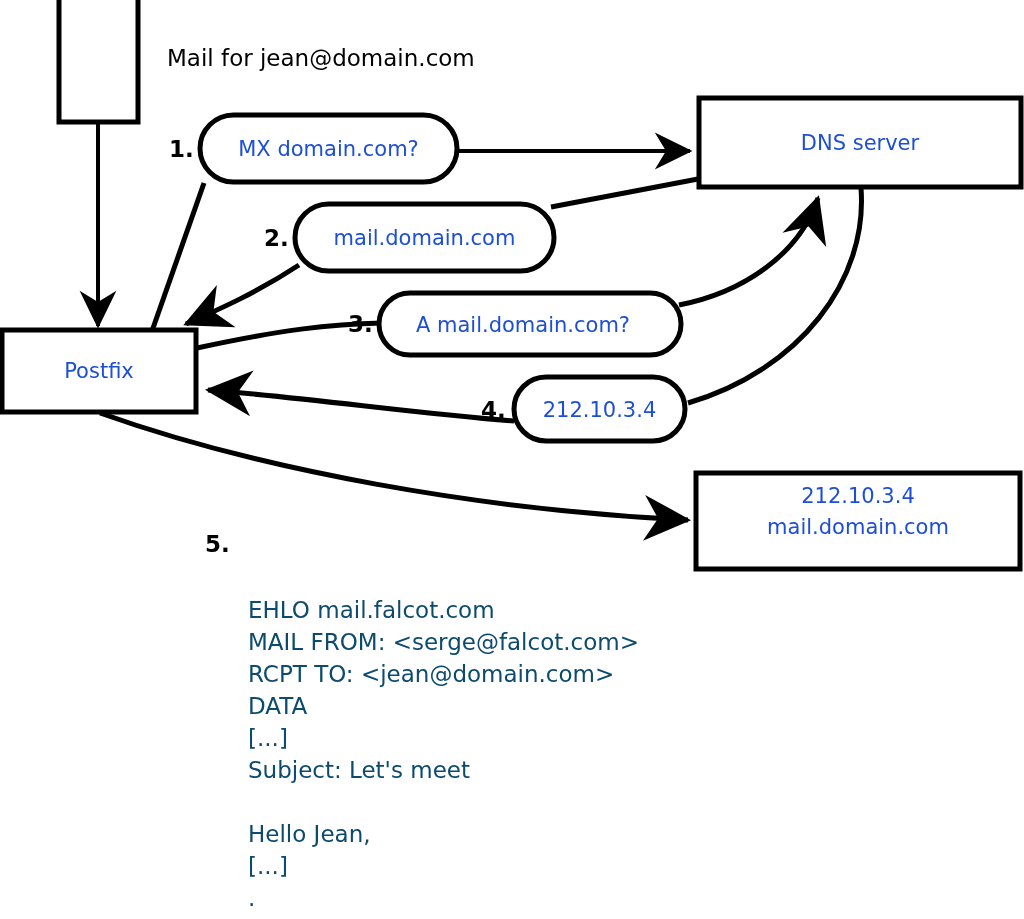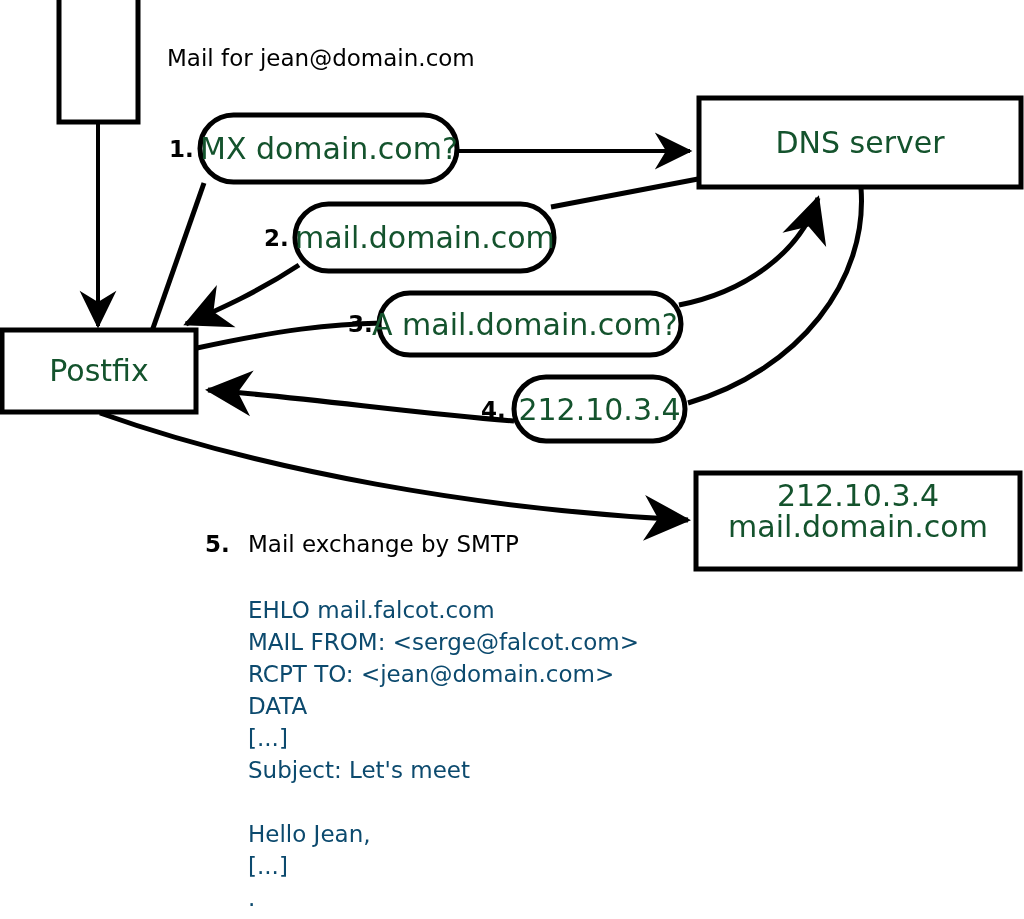--- a/index.html
+++ b/index.html
@@ -28,23 +28,23 @@
     left: 0;
     top: 0;
     width: 1024px;
     height: 919px;
     overflow: visible;
   }
   .node-text {
     position: absolute;
     text-align: center;
     font-family: "DejaVu Sans", sans-serif;
-    font-size: 30px;
+    font-size: 21px;
     line-height: 30px;
-    color: #14532d;
+    color: #1d4ed8;
     white-space: pre;
     pointer-events: none;
   }
   .step-num {
     position: absolute;
     font-family: "DejaVu Sans", sans-serif;
     font-size: 23px;
     font-weight: bold;
     color: #000;
     white-space: pre;
@@ -131,17 +131,16 @@
   <div class="step-num" style="left:264px; top:225px;">2.</div>
   <div class="node-text" style="left:295px; top:223px; width:259px;">mail.domain.com</div>
 
   <div class="step-num" style="left:348px; top:311px;">3.</div>
   <div class="node-text" style="left:372px; top:310px; width:302px;">A mail.domain.com?</div>
 
   <div class="step-num" style="left:481px; top:397px;">4.</div>
   <div class="node-text" style="left:514px; top:395px; width:171px;">212.10.3.4</div>
 
   <div class="step-num" style="left:205px; top:531px;">5.</div>
-  <div class="plain-text" style="left:248px; top:531px;">Mail exchange by SMTP</div>
 
   <div class="smtp-block" style="left:248px; top:594px;" id="smtp-transcript"><span class="smtp-line">EHLO mail.falcot.com</span><span class="smtp-line">MAIL FROM: &lt;serge@falcot.com&gt;</span><span class="smtp-line">RCPT TO: &lt;jean@domain.com&gt;</span><span class="smtp-line">DATA</span><span class="smtp-line">[...]</span><span class="smtp-line">Subject: Let's meet</span><span class="smtp-line blank"></span><span class="smtp-line">Hello Jean,</span><span class="smtp-line">[...]</span><span class="smtp-line">.</span></div>
 
 </div>
 
 </body></html>

